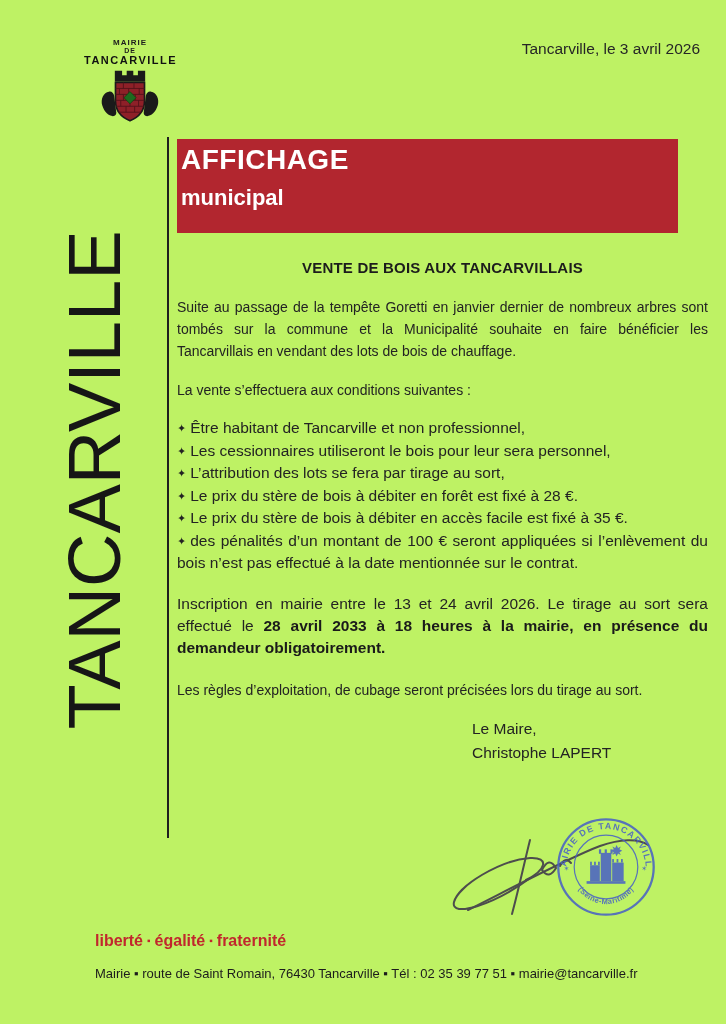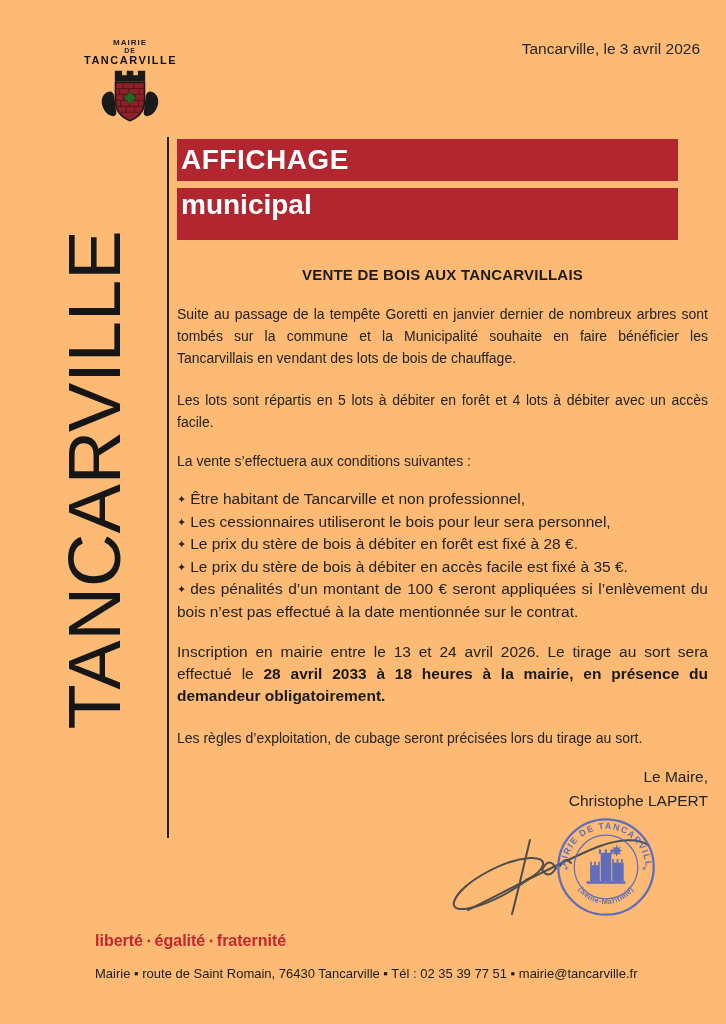--- a/index.html
+++ b/index.html
@@ -1,19 +1,19 @@
 <!DOCTYPE html>
 <html><head>
 <meta charset="utf-8">
 <style>
   html,body{margin:0;padding:0;background:#e8e8e8;}
   .page{
     position:relative;
     width:726px;height:1024px;
-    background:#fdba74;
+    background:#bef264;
     margin:0 auto;
     font-family:"Liberation Sans",sans-serif;
     color:#212121;
     overflow:hidden;
   }
   
   .logo-block{position:absolute;left:84px;top:38px;width:92px;text-align:center;}
   .logo-l1{font-size:8px;font-weight:700;letter-spacing:1px;color:#1d1d1d;}
   .logo-l2{font-size:7px;font-weight:700;letter-spacing:1px;color:#1d1d1d;}
   .logo-l3{font-size:11px;font-weight:700;letter-spacing:1.5px;color:#111;}
@@ -25,29 +25,29 @@
     transform:rotate(-90deg);
     text-align:center;line-height:110px;
     font-size:74px;font-weight:500;letter-spacing:0px;color:#161616;
     white-space:nowrap;
   }
   .vline{position:absolute;left:167px;top:137px;width:2px;height:701px;background:#1f1f1f;}
   
   .content{position:absolute;left:177px;top:139px;width:531px;}
   .banner{background:#b2262f;color:#fff;font-weight:700;padding-left:4px;width:497px;}
   .banner-main{height:42px;line-height:42px;font-size:28px;letter-spacing:0.5px;}
-  .banner-sub{height:52px;line-height:34px;font-size:28px;margin-top:7px;}
+  .banner-sub{height:52px;line-height:34px;font-size:22px;}
   .doc-title{margin-top:26px;text-align:center;font-weight:700;font-size:15px;letter-spacing:0.2px;color:#1c1c1c;}
   .para{margin-top:20px;font-size:14px;line-height:22px;text-align:justify;color:#232323;}
   .para.tight{margin-top:17px;}
   .bullets{margin-top:16px;font-size:15.5px;line-height:22.5px;text-align:justify;color:#232323;}
   .blt{font-size:11px;vertical-align:1px;padding-right:4px;color:#232323;}
   .inscription{margin-top:18px;font-size:15.5px;line-height:22px;text-align:justify;color:#232323;}
   .inscription b{font-weight:700;color:#1a1a1a;}
-  .signature-block{margin-top:16px;margin-left:295px;font-size:15.5px;line-height:24px;color:#232323;text-align:right;}
+  .signature-block{margin-top:16px;margin-left:295px;font-size:15.5px;line-height:24px;color:#232323;}
   
   .sig-svg{position:absolute;left:438px;top:818px;}
   .stamp{position:absolute;left:552px;top:814px;opacity:0.88;}
   
   .footer{position:absolute;left:95px;top:932px;}
   .motto{font-size:16px;font-weight:600;color:#c1272d;}
   .motto .sep{font-size:10px;vertical-align:2px;padding:0 4px;}
   .address{margin-top:16px;font-size:13px;color:#1c1c1c;font-weight:400;}
 </style>
 </head>
@@ -101,26 +101,26 @@
 
   <div class="vline"></div>
 
   <div class="content">
     <div class="banner banner-main">AFFICHAGE</div>
     <div class="banner banner-sub">municipal</div>
 
     <div class="doc-title">VENTE DE BOIS AUX TANCARVILLAIS</div>
 
     <div class="para">Suite au passage de la tempête Goretti en janvier dernier de nombreux arbres sont tombés sur la commune et la Municipalité souhaite en faire bénéficier les Tancarvillais en vendant des lots de bois de chauffage.</div>
-    <div class="para">Les lots sont répartis en 5 lots à débiter en forêt et 4 lots à débiter avec un accès facile.</div>
     <div class="para tight">La vente s’effectuera aux conditions suivantes :</div>
 
     <div class="bullets">
       <div><span class="blt">✦</span><span>Être habitant de Tancarville et non professionnel,</span></div>
       <div><span class="blt">✦</span><span>Les cessionnaires utiliseront le bois pour leur sera personnel,</span></div>
+      <div><span class="blt">✦</span><span>L’attribution des lots se fera par tirage au sort,</span></div>
       <div><span class="blt">✦</span><span>Le prix du stère de bois à débiter en forêt est fixé à 28 €.</span></div>
       <div><span class="blt">✦</span><span>Le prix du stère de bois à débiter en accès facile est fixé à 35 €.</span></div>
       <div><span class="blt">✦</span><span>des pénalités d’un montant de 100 € seront appliquées si l’enlèvement du bois n’est pas effectué à la date mentionnée sur le contrat.</span></div>
     </div>
 
     <div class="inscription"><span>Inscription en mairie entre le 13 et 24 avril 2026. Le tirage au sort sera effectué le </span><b>28 avril 2033 à 18 heures à la mairie, en présence du demandeur obligatoirement.</b></div>
 
     <div class="para">Les règles d’exploitation, de cubage seront précisées lors du tirage au sort.</div>
 
     <div class="signature-block">

